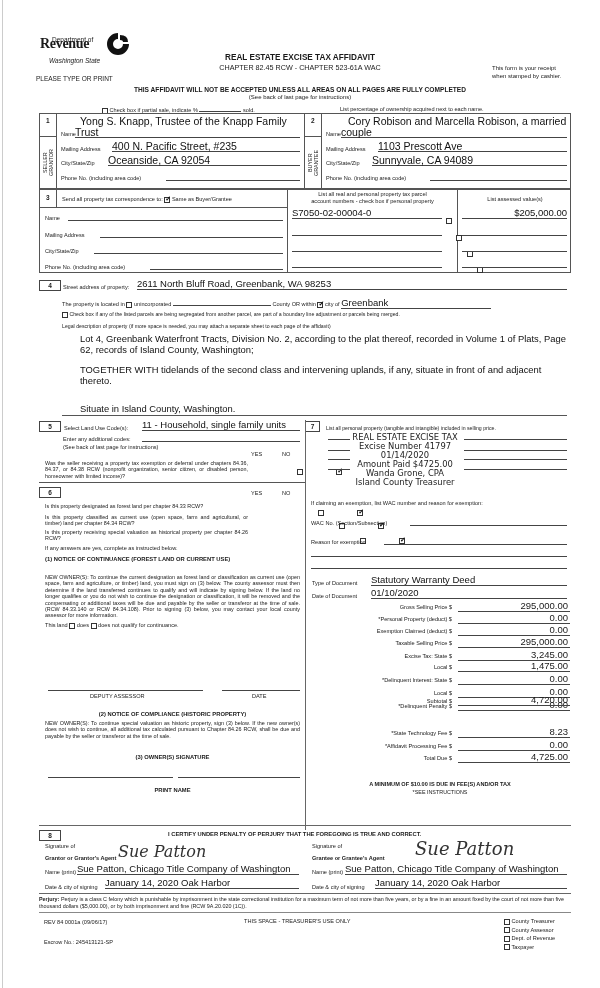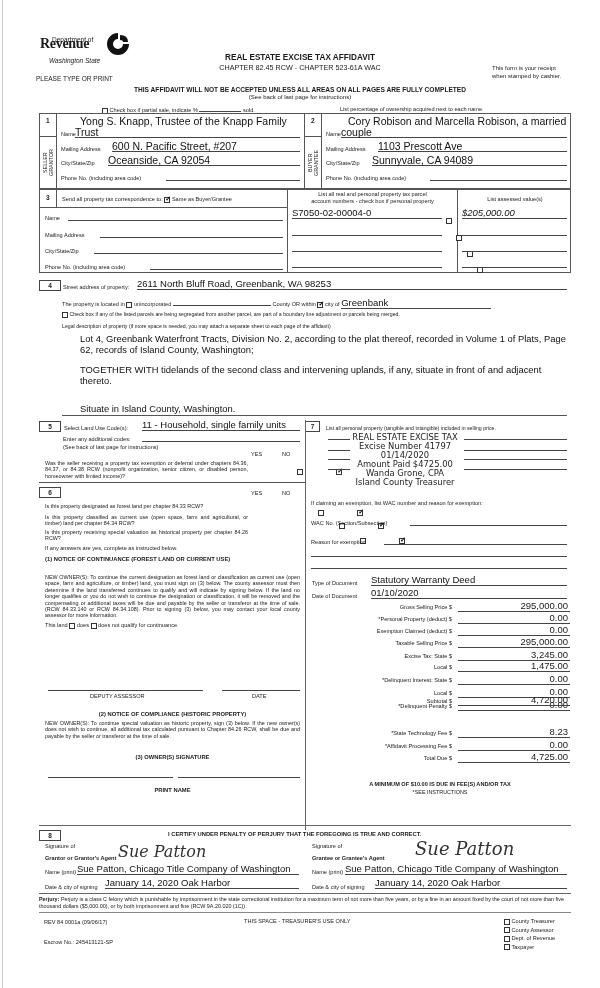--- a/index.html
+++ b/index.html
@@ -9,21 +9,21 @@
   .small { font-size: 6px; }
   .lbl { font-size: 5.6px; color: #222; }
   .fill { font-family: "Liberation Sans", sans-serif; font-size: 10.5px; color: #111; }
   .fill-sm { font-size: 9.5px; color: #111; }
   .line { border-bottom: 0.8px solid #444; }
   .box { border: 0.8px solid #555; }
   .cb { display: inline-block; width: 6px; height: 6px; border: 0.8px solid #333; vertical-align: middle; position: relative; background: #fff; }
   .cb.checked::after { content: "✓"; position: absolute; left: 0px; top: -3px; font-size: 7px; font-weight: bold; color: #111; }
   .bold { font-weight: bold; }
   .center { text-align: center; }
-  .right { text-align: left; font-style: italic; }
+  .right { text-align: right; }
   .secnum { position: absolute; border: 0.8px solid #444; width: 22px; height: 11px; font-size: 6.5px; font-weight: bold; text-align: center; line-height: 10px; background: #fff; }
   .vtext { writing-mode: vertical-rl; transform: rotate(180deg); font-size: 5.4px; text-align: center; line-height: 6px; }
   .stamp { font-family: "DejaVu Sans", sans-serif; font-size: 8.4px; color: #222; text-align: center; line-height: 9px; }
   .sig { font-family: "DejaVu Serif", serif; font-style: italic; font-size: 16px; color: #333; }
   .calc-row { position: absolute; left: 300px; width: 270px; height: 12px; }
   .calc-row .clbl { position: absolute; right: 118px; top: 3px; font-size: 5.6px; white-space: nowrap; }
   .calc-row .cval { position: absolute; right: 0; width: 112px; top: 0; text-align: right; font-size: 9.5px; border-bottom: 0.8px solid #444; padding-right: 2px; height: 11px; line-height: 10px; }
   .para { font-size: 5.4px; line-height: 6.4px; text-align: justify; }
 </style>
 </head>
@@ -66,21 +66,21 @@
 <div class="abs" style="left:39px;top:113px;width:18px;height:76px;border-right:0.8px solid #555;"></div>
 <div class="abs" style="left:39px;top:136px;width:18px;height:0.8px;background:#555;"></div>
 <div class="abs bold" style="left:46px;top:117px;font-size:6.5px;">1</div>
 <div class="abs vtext" style="left:42px;top:143px;height:40px;">
   <span>SELLER</span><br><span>GRANTOR</span>
 </div>
 <div class="abs fill" style="left:80px;top:115px;">Yong S. Knapp, Trustee of the Knapp Family</div>
 <div class="abs lbl" style="left:61px;top:131px;">Name</div>
 <div class="abs fill line" style="left:75px;top:126px;width:225px;height:12px;">Trust</div>
 <div class="abs lbl" style="left:61px;top:146px;">Mailing Address</div>
-<div class="abs fill line" style="left:112px;top:140px;width:188px;height:12px;">600 N. Pacific Street, #207</div>
+<div class="abs fill line" style="left:112px;top:140px;width:188px;height:12px;">400 N. Pacific Street, #235</div>
 <div class="abs lbl" style="left:61px;top:160px;">City/State/Zip</div>
 <div class="abs fill line" style="left:108px;top:154px;width:192px;height:12px;">Oceanside, CA 92054</div>
 <div class="abs lbl" style="left:61px;top:175px;">Phone No. (including area code)</div>
 <div class="abs line" style="left:166px;top:172px;width:134px;height:9px;"></div>
 
 <div class="abs" style="left:304px;top:113px;width:18px;height:76px;border-right:0.8px solid #555;"></div>
 <div class="abs" style="left:304px;top:136px;width:18px;height:0.8px;background:#555;"></div>
 <div class="abs bold" style="left:311px;top:117px;font-size:6.5px;">2</div>
 <div class="abs vtext" style="left:307px;top:143px;height:40px;">
   <span>BUYER</span><br><span>GRANTEE</span>

